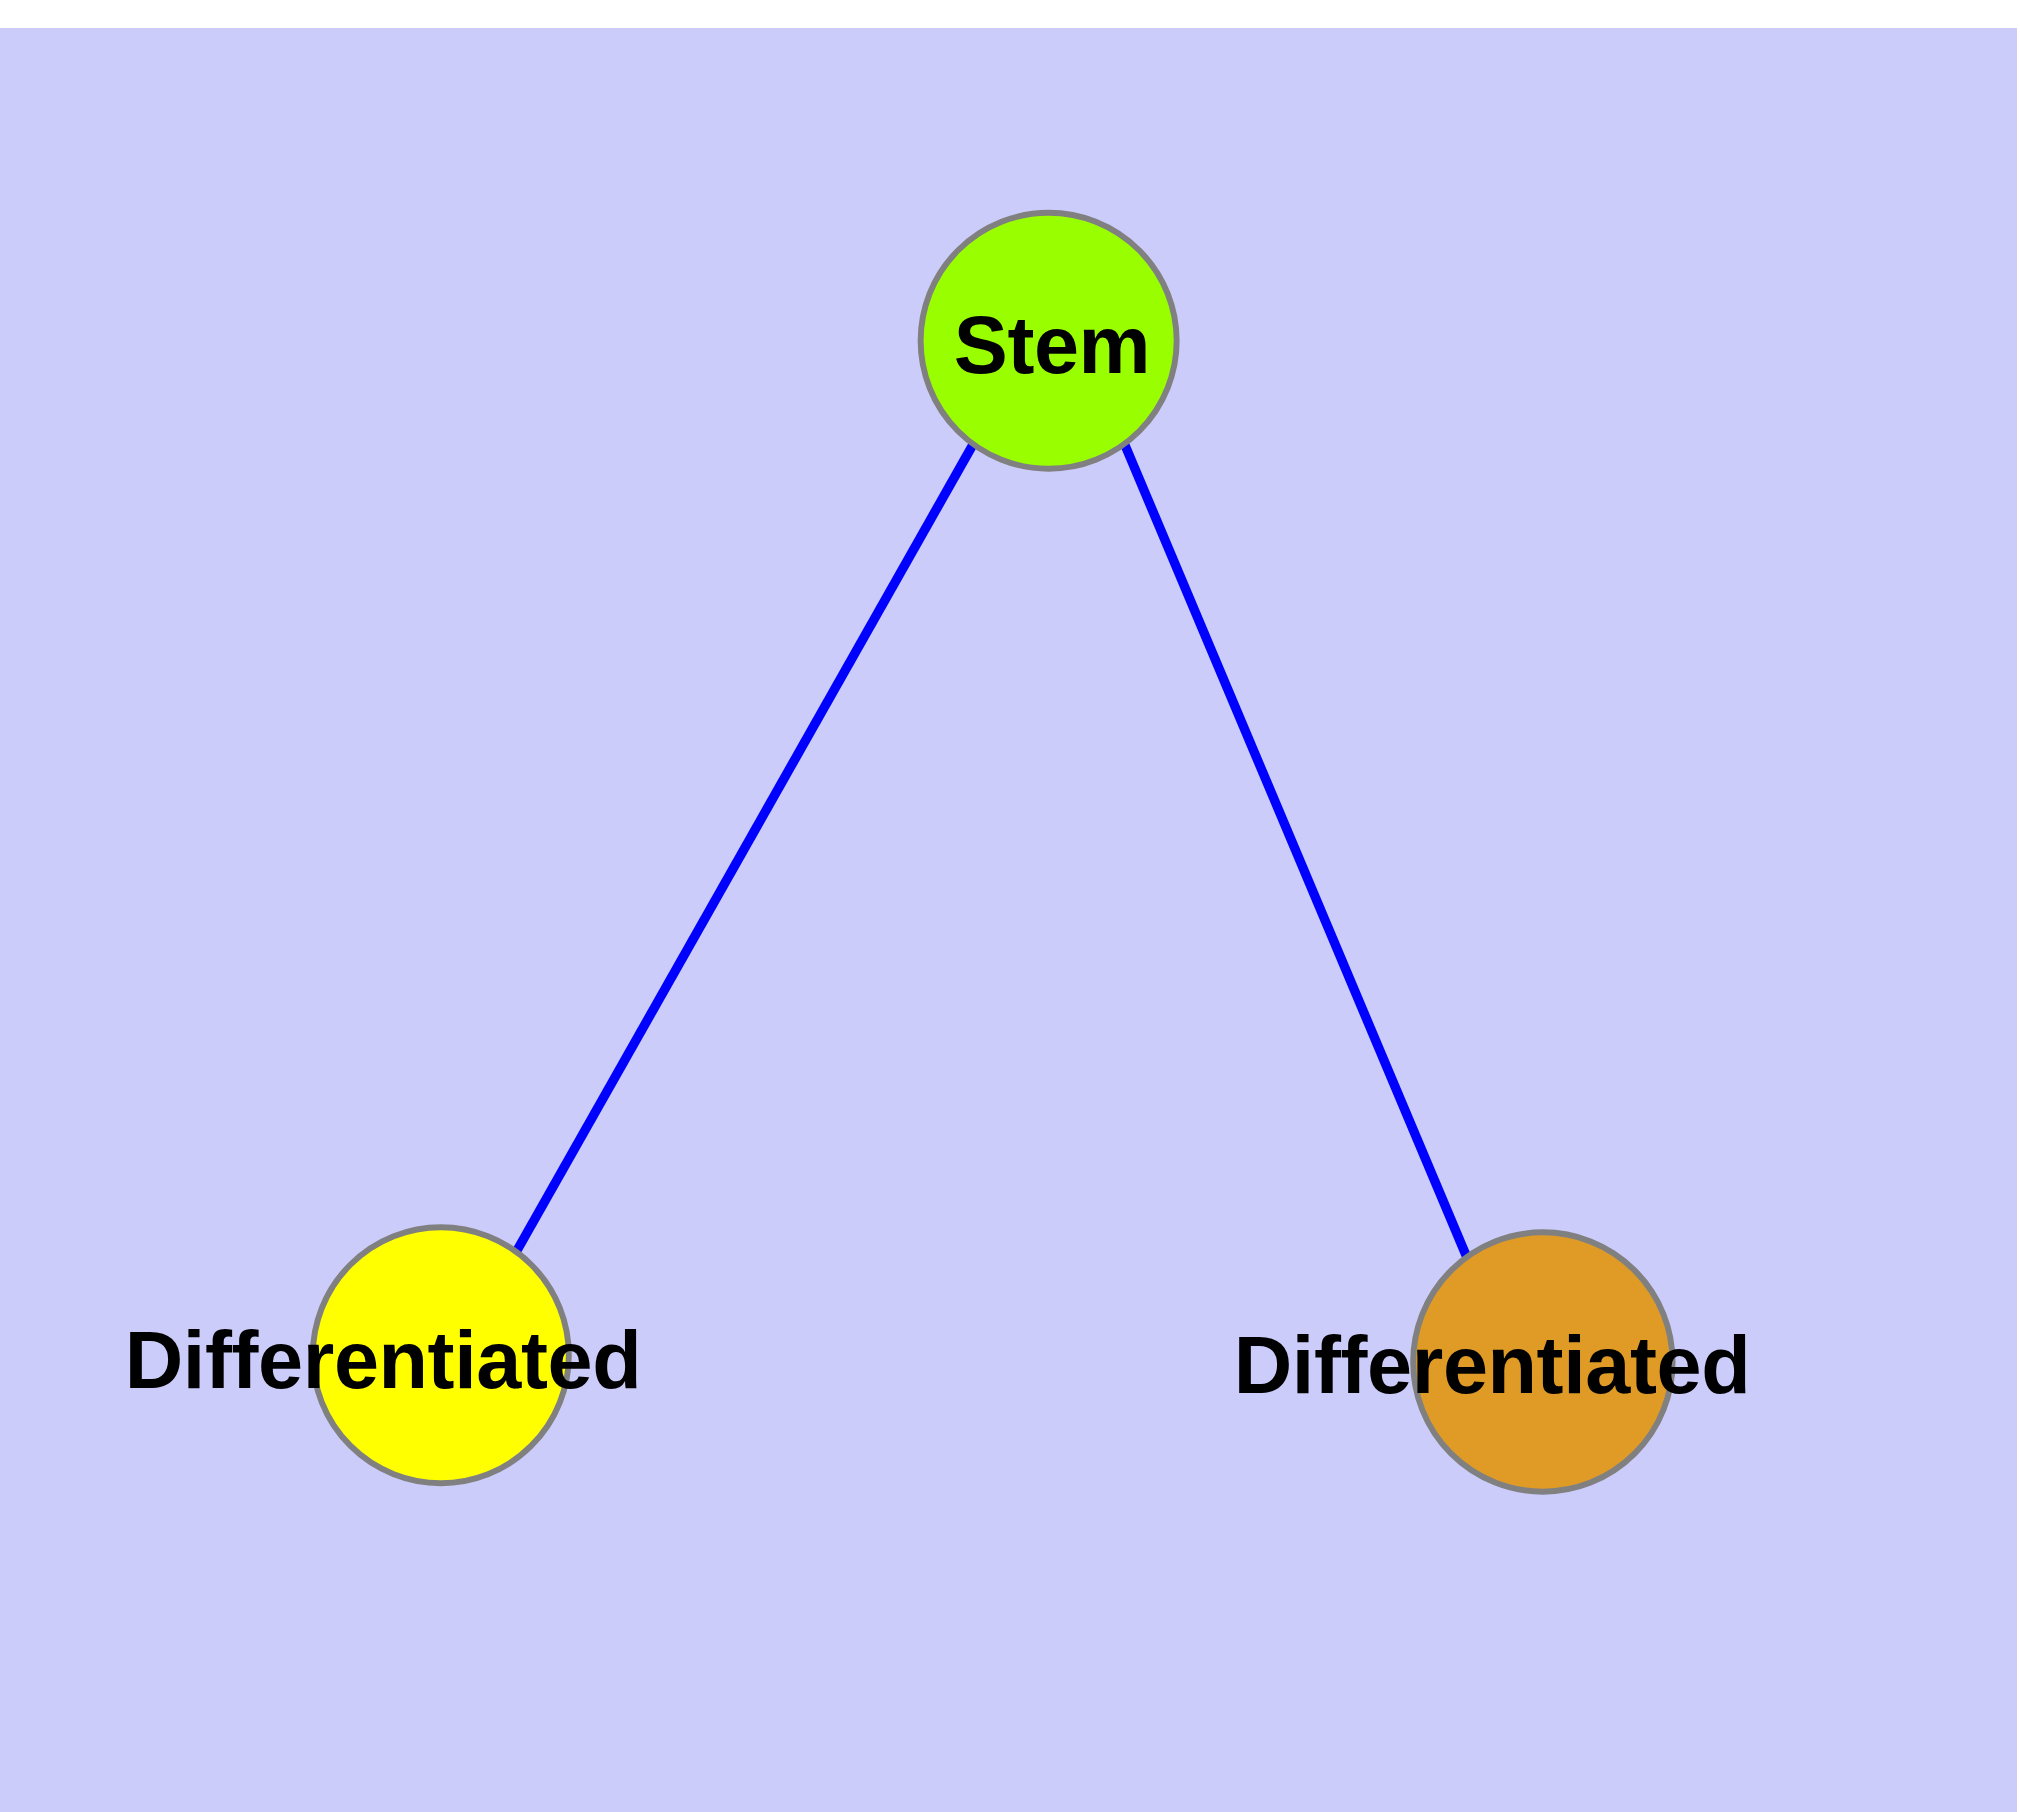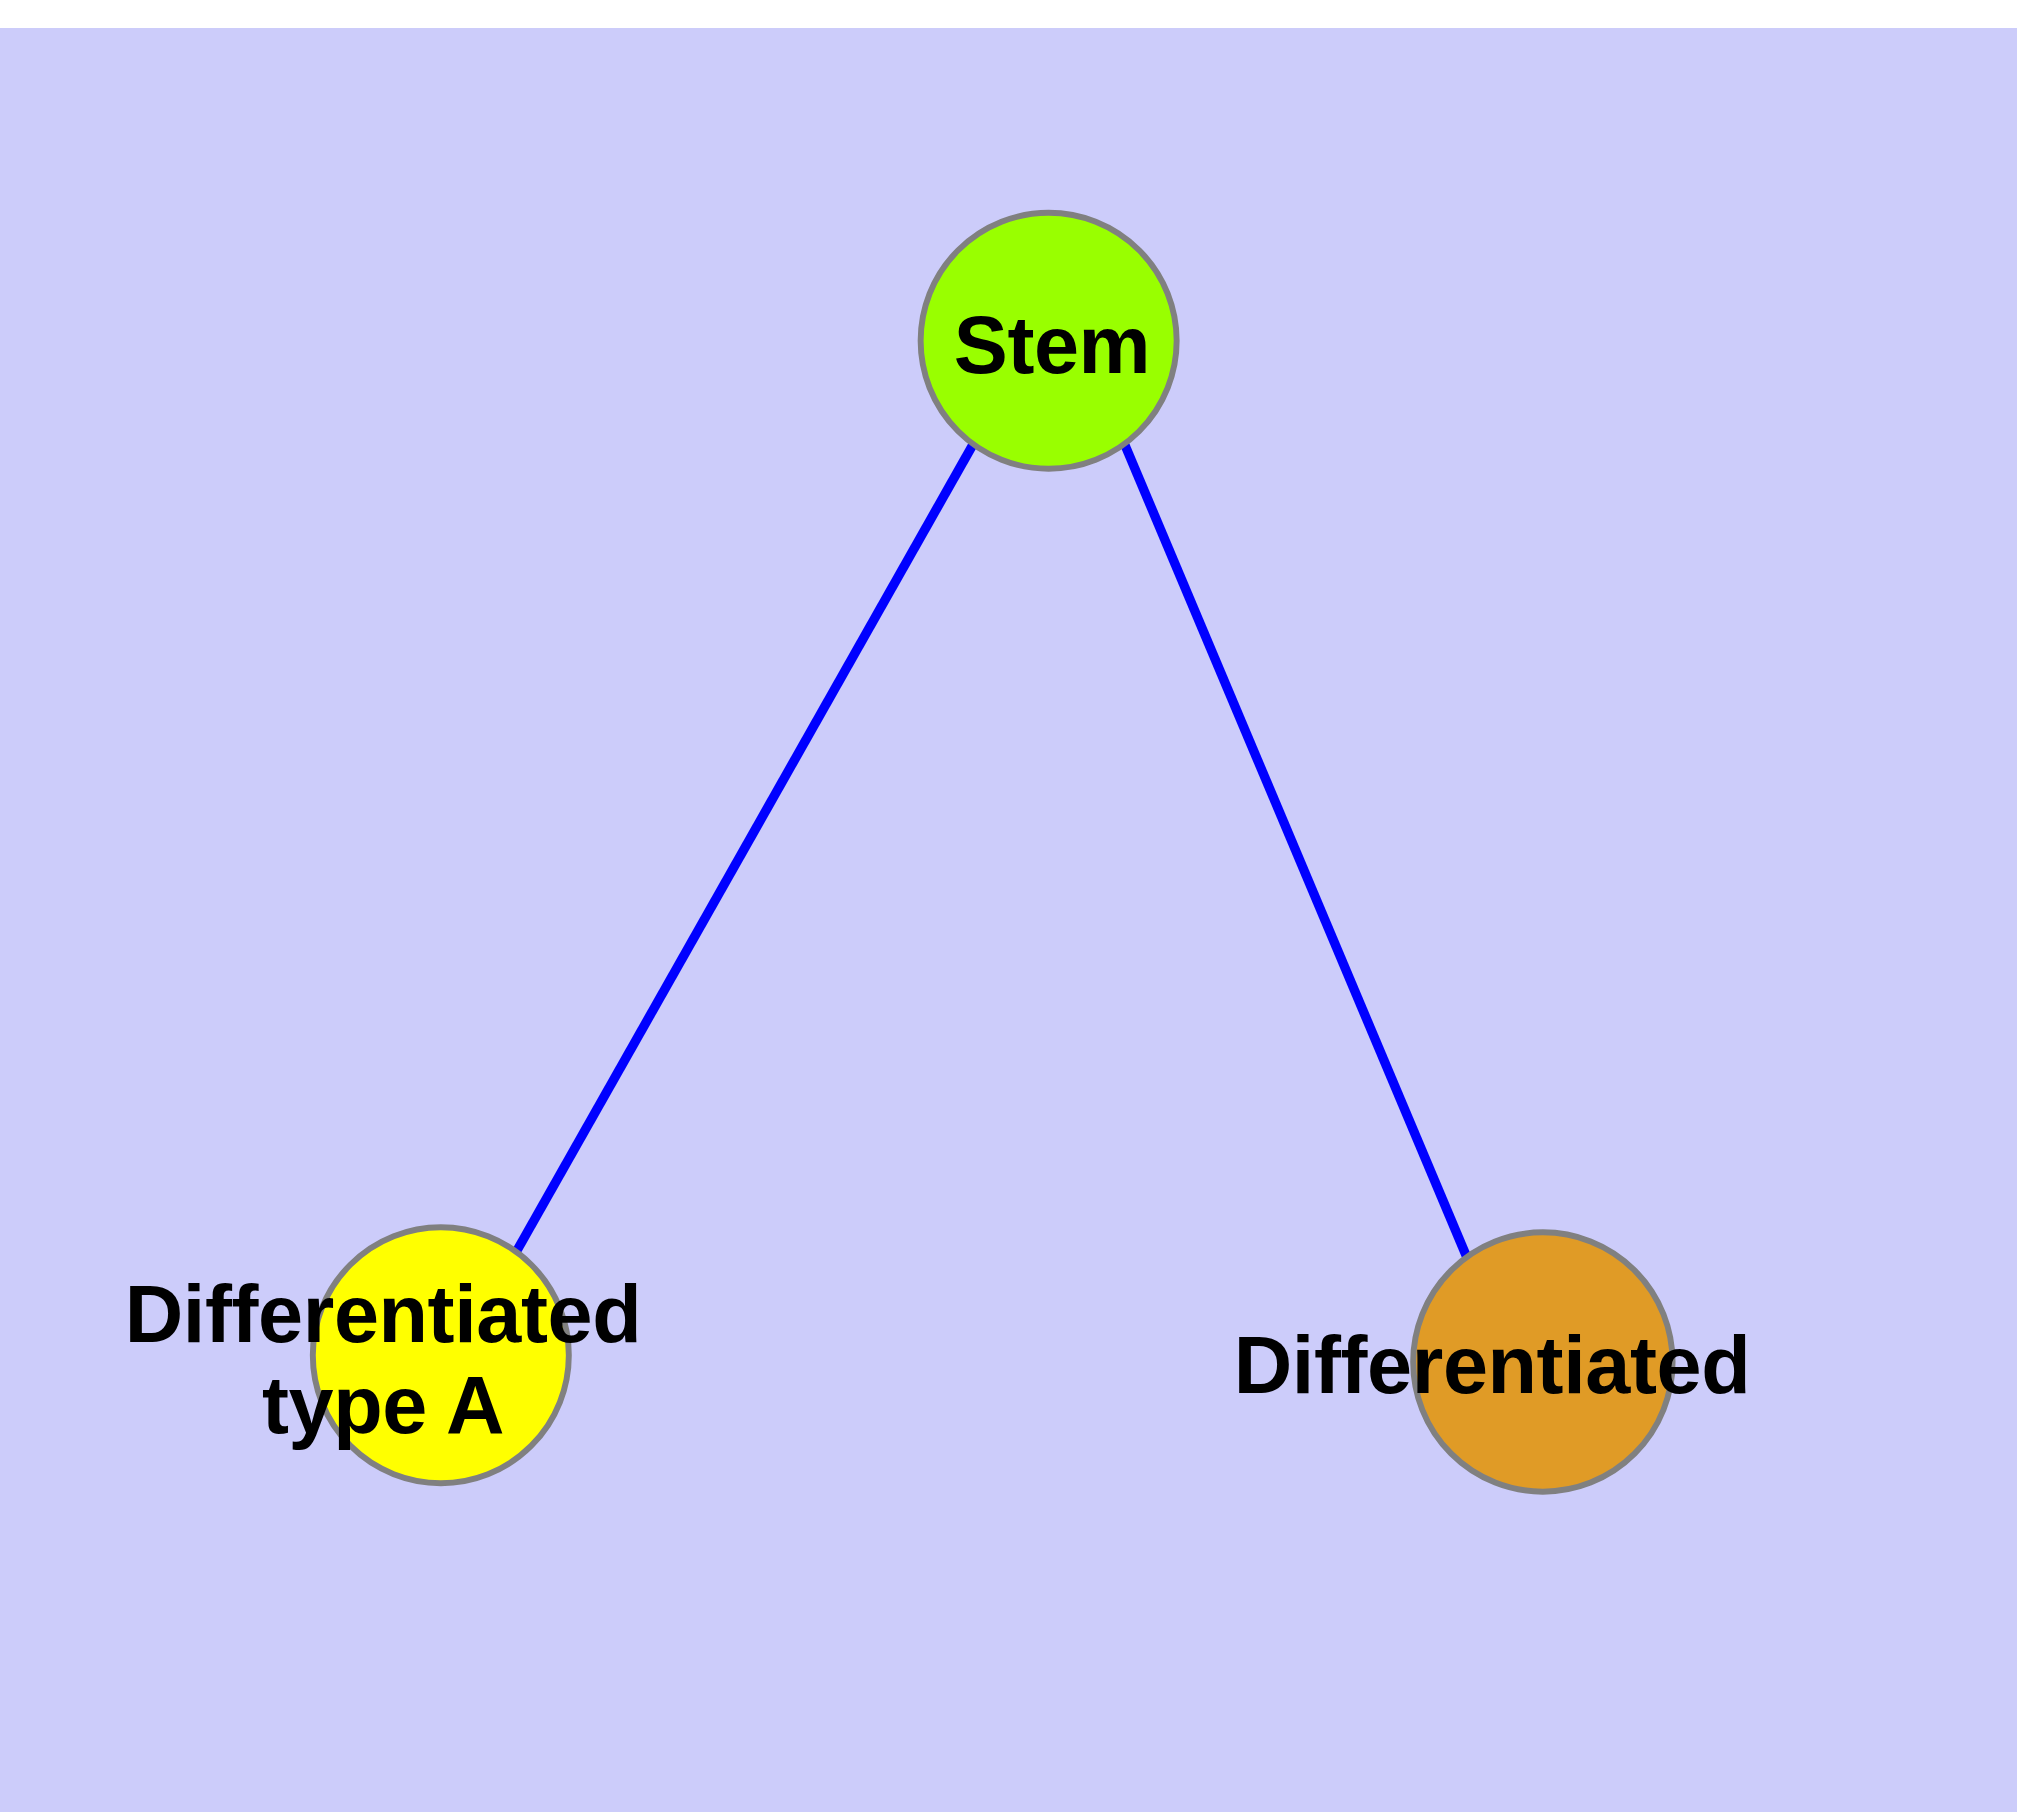--- a/index.html
+++ b/index.html
@@ -53,18 +53,18 @@
       </g>
     <g id="nodes-layer">
         <circle cx="1237" cy="369" r="151" fill="#99ff00" stroke="#808080" stroke-width="7"></circle>
         <circle cx="520" cy="1566" r="151" fill="#ffff00" stroke="#808080" stroke-width="7"></circle>
         <circle cx="1820" cy="1574" r="153" fill="#e09b26" stroke="#808080" stroke-width="7"></circle>
       </g>
   </svg>
 
   <div id="labels-layer">
       <div class="node-label" style="left: 1052px; top: 317px; font-size: 81px; color: rgb(0, 0, 0); font-weight: bold;"><div>Stem</div></div>
-      <div class="node-label" style="left: 383px; top: 1332px; font-size: 81px; color: rgb(0, 0, 0); font-weight: bold;"><div>Differentiated</div><div>type A</div></div>
+      <div class="node-label" style="left: 383px; top: 1332px; font-size: 81px; color: rgb(0, 0, 0); font-weight: bold;"><div>Differentiated</div></div>
       <div class="node-label" style="left: 1492px; top: 1337px; font-size: 81px; color: rgb(0, 0, 0); font-weight: bold;"><div>Differentiated</div></div>
     </div>
 
 </div>
 
 
 </body></html>

